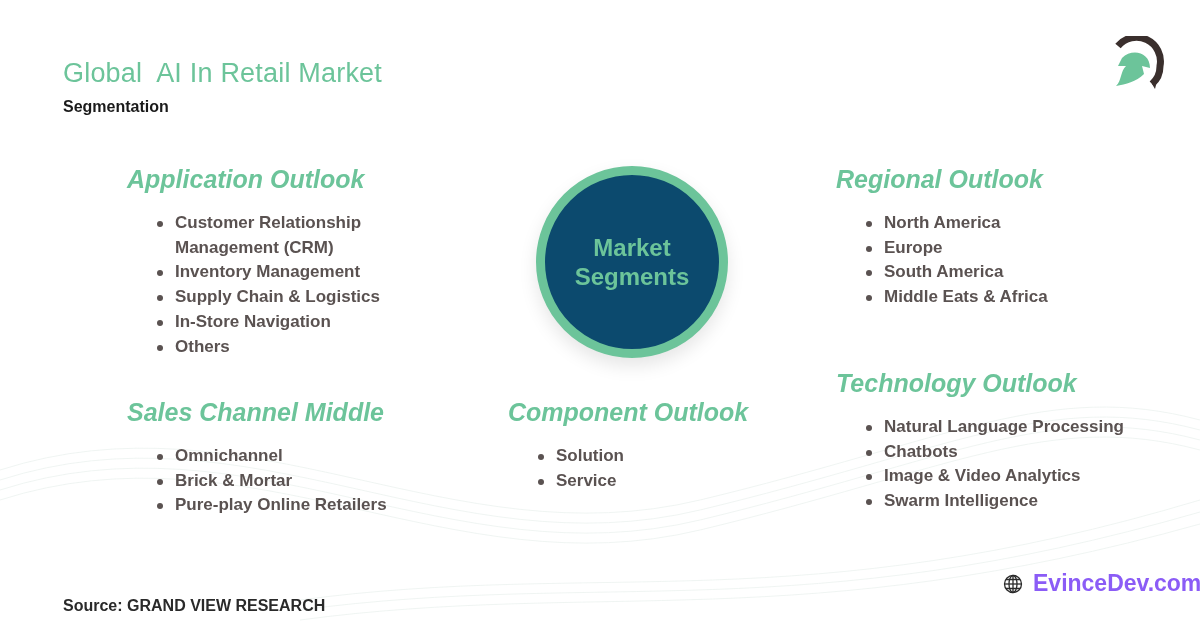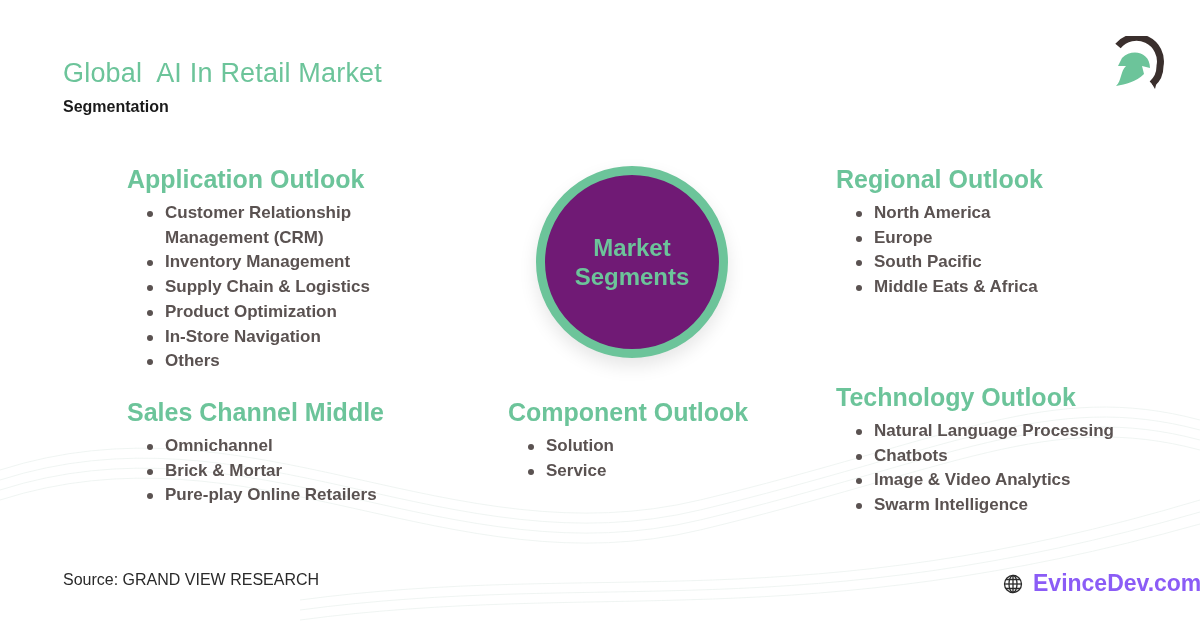--- a/index.html
+++ b/index.html
@@ -2,27 +2,27 @@
 <html><head>
 <meta charset="utf-8">
 <style>
   html, body { margin:0; padding:0; }
   body { width:1200px; height:628px; position:relative; overflow:hidden; background:#ffffff; font-family:"Liberation Sans", sans-serif; }
   .waves { position:absolute; left:0; top:0; width:1200px; height:628px; }
   .title { position:absolute; left:63px; top:58px; font-size:27px; font-weight:normal; color:#6cc49a; letter-spacing:0.2px; white-space:pre; }
   .subtitle { position:absolute; left:63px; top:98px; font-size:16px; font-weight:bold; color:#1a1a1a; }
   .logo { position:absolute; left:1112px; top:36px; width:54px; height:56px; }
   .section { position:absolute; }
-  .section h2 { margin:0 0 6px 0; font-size:25px; font-weight:bold; color:#6cc49a; white-space:nowrap; }
-  .section ul { margin:7px; padding:0 0 0 31px; list-style:none; }
+  .section h2 { margin:0 0 6px 0; font-size:25px; font-weight:bold; color:#6cc49a; white-space:nowrap;font-style:italic; }
+  .section ul { margin:17px; padding:0 0 0 31px; list-style:none; }
   .section li { position:relative; font-size:17px; font-weight:bold; color:#5a5251; line-height:24.7px; white-space:nowrap; }
   .section li::before { content:""; position:absolute; left:-18px; top:10px; width:6px; height:6px; border-radius:50%; background:#5a5251; }
-  .circle { position:absolute; left:536px; top:166px; width:174px; height:174px; border:9px solid #6cc49a; border-radius:50%; background:#701a75; box-shadow:0 8px 18px rgba(0,0,0,0.10); display:flex; flex-direction:column; align-items:center; justify-content:center; }
+  .circle { position:absolute; left:536px; top:166px; width:174px; height:174px; border:9px solid #6cc49a; border-radius:50%; background:#0c4a6e; box-shadow:0 8px 18px rgba(0,0,0,0.10); display:flex; flex-direction:column; align-items:center; justify-content:center; }
   .circle span { color:#6cc49a; font-size:24px; font-weight:bold; line-height:29px; }
-  .source { position:absolute; left:63px; top:571px; font-size:16px; font-weight:normal; color:#2a2a2a; }
+  .source { position:absolute; left:63px; top:597px; font-size:16px; font-weight:bold; color:#2a2a2a; }
   .site { position:absolute; left:1003px; top:570px; display:flex; align-items:center; gap:10px; }
   .site span { font-size:23px; font-weight:bold; color:#8b5cf6; }
 </style>
 </head>
 <body>
 
 <svg class="waves" viewBox="0 0 1200 628">
   <g fill="none" stroke="#e3ece8" stroke-width="0.8" opacity="0.7">
     <path d="M0 470 C 250 390, 450 560, 700 500 S 1050 380, 1200 420"></path>
     <path d="M0 480 C 250 400, 450 570, 700 510 S 1050 390, 1200 430"></path>
@@ -42,37 +42,36 @@
   <path d="M40 48 l 5 -3 l -2 8 z" fill="#3a2f2d"></path>
   <path d="M10 22 C 20 12, 38 16, 38 32 L 30 30 L 32 38 C 24 46, 14 48, 4 50 C 10 44, 8 36, 14 30 L 6 30 Z" fill="#6cc49a"></path>
 </svg>
 
 <div class="section" style="left:127px; top:165px;">
   <h2>Application Outlook</h2>
   <ul>
     <li><span>Customer Relationship</span><br><span>Management (CRM)</span></li>
     <li>Inventory Management</li>
     <li>Supply Chain &amp; Logistics</li>
-    <li>Product Optimization</li>
     <li>In-Store Navigation</li>
     <li>Others</li>
   </ul>
 </div>
 
 <div class="circle">
   <span>Market</span>
   <span>Segments</span>
 </div>
 
 <div class="section" style="left:836px; top:165px;">
   <h2>Regional Outlook</h2>
   <ul>
     <li>North America</li>
     <li>Europe</li>
-    <li>South Pacific</li>
+    <li>South America</li>
     <li>Middle Eats &amp; Africa</li>
   </ul>
 </div>
 
 <div class="section" style="left:127px; top:398px;">
   <h2>Sales Channel Middle</h2>
   <ul>
     <li>Omnichannel</li>
     <li>Brick &amp; Mortar</li>
     <li>Pure-play Online Retailers</li>
@@ -80,21 +79,21 @@
 </div>
 
 <div class="section" style="left:508px; top:398px;">
   <h2>Component Outlook</h2>
   <ul>
     <li>Solution</li>
     <li>Service</li>
   </ul>
 </div>
 
-<div class="section" style="left:836px; top:383px;">
+<div class="section" style="left:836px; top:369px;">
   <h2>Technology Outlook</h2>
   <ul>
     <li>Natural Language Processing</li>
     <li>Chatbots</li>
     <li>Image &amp; Video Analytics</li>
     <li>Swarm Intelligence</li>
   </ul>
 </div>
 
 <div class="source">Source: GRAND VIEW RESEARCH</div>

